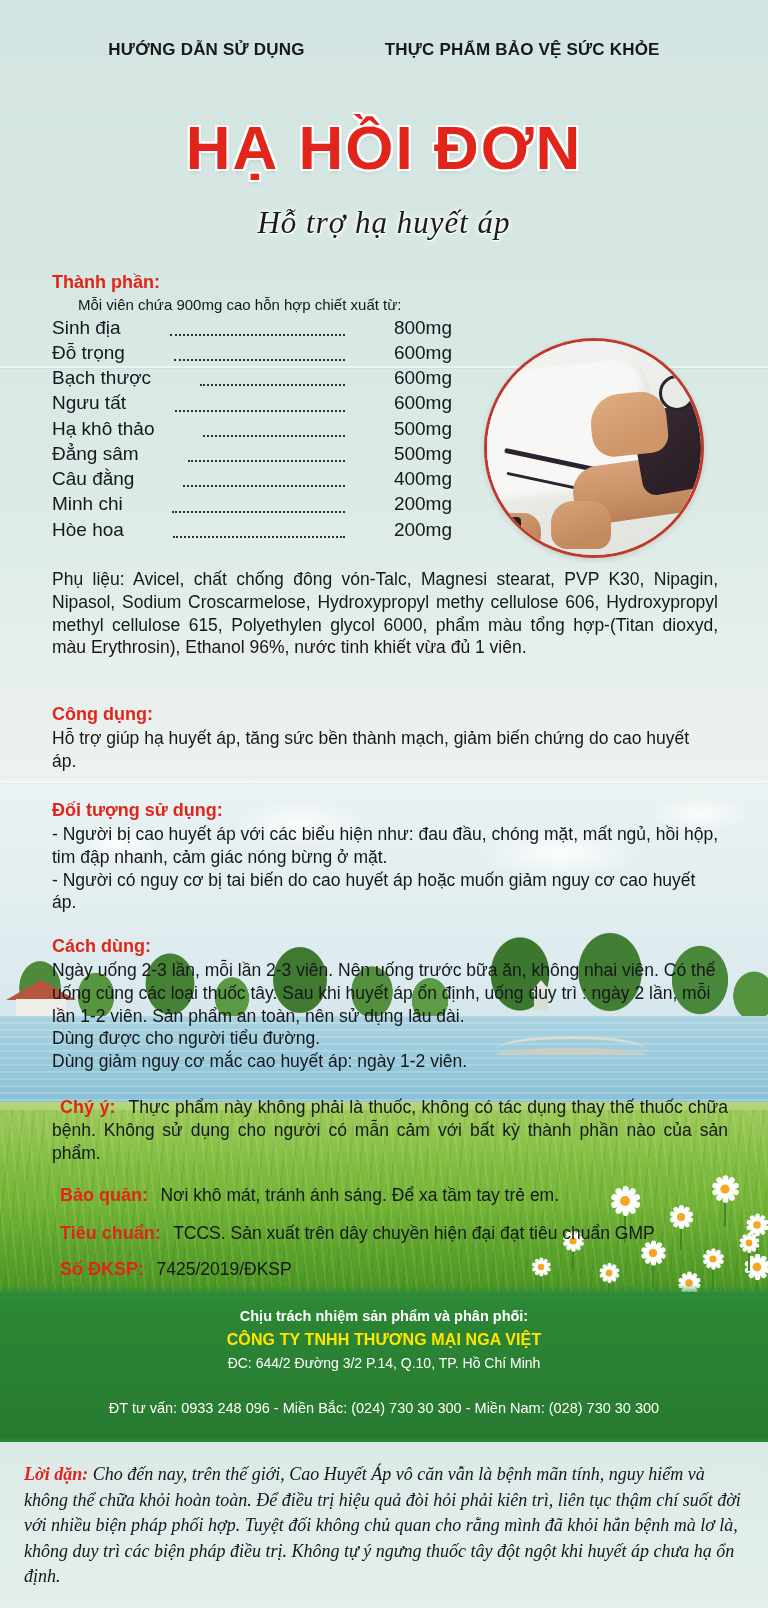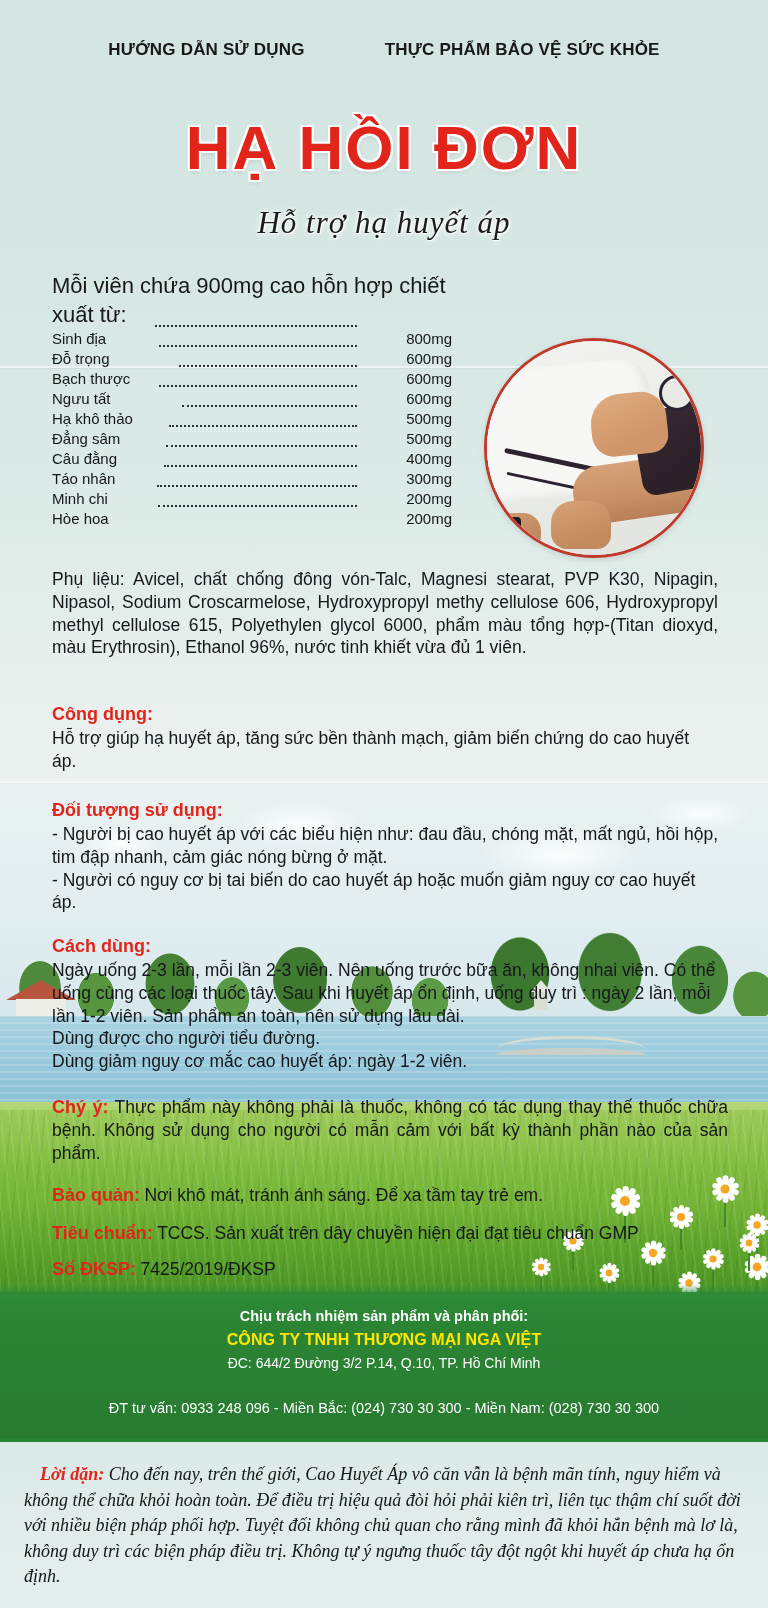--- a/index.html
+++ b/index.html
@@ -178,29 +178,29 @@
     font-family:"Liberation Serif", serif;
     font-style:italic; font-size:31px; color:#1b1b1b; letter-spacing:1px;
     text-shadow:0 0 4px #fff, 0 0 7px #fff, 1px 1px 0 #fff;
   }
 
   .sec{ position:absolute; color:#15171a; }
   .sec-h{
     color:#e1251b; font-weight:bold; font-size:18px;
     display:block; margin-bottom:2px;
   }
-  .sec-h.inline{ display:inline; margin:0; }
+  .sec-h.inline{ display:inline; margin:8px; }
   .body-t{
     font-size:17.5px; line-height:1.30; color:#15171a;
   }
 
   
-  .ing-intro{ font-size:22px; line-height:1.30; }
+  .ing-intro{ font-size:15px; line-height:1.30;margin-left:26px; }
   .ing{
-    display:flex; align-items:flex-start; font-size:15px; line-height:1.33;
+    display:flex; align-items:flex-end; font-size:19px; line-height:1.33;
     white-space:nowrap;
     gap:48px;
   }
   .ing .nm{ flex:0 0 auto; }
   .ing .dots{
     flex:1 1 auto; min-width:10px; margin:0 1px;
     border-bottom:2.5px dotted #2c2f33; position:relative; top:-4px;
   }
   .ing .amt{ flex:0 0 auto; }
 
@@ -277,21 +277,21 @@
   .f-phone{
     position:absolute; left:0; top:1400px; width:768px; text-align:center;
     color:#ffffff; font-size:14.5px;
   }
 
   .note{
     position:absolute; left:24px; top:1462px; width:722px;
     font-family:"Liberation Serif", serif;
     font-style:italic; font-size:18px; line-height:1.42; color:#14171a;
   }
-  .note .nh{ color:#e1251b; font-weight:bold; font-style:italic;margin-left:16px; }
+  .note .nh{ color:#e1251b; font-weight:bold; font-style:italic; }
 </style>
 </head>
 <body>
 
 <div class="leaflet">
 
   <div class="bg-top"></div>
 
   <div class="bg-scene">
     <div class="clouds"></div>
@@ -507,20 +507,21 @@
       <div class="arm"></div>
       <div class="cuff"></div>
       <div class="gauge"></div>
       <div class="hand"></div>
       <div class="fist"></div>
       <div class="fist2"></div>
       <div class="watch"></div>
     </div>
 
     <div class="sec" style="left:52px; top:272px; width:400px;">
+      <span class="sec-h">Thành phần:</span>
       <div class="ing-intro">Mỗi viên chứa 900mg cao hỗn hợp chiết xuất từ:</div>
       <div id="ing-host">
           <div class="ing">
             <span class="nm">Sinh địa</span>
             <span class="dots"></span>
             <span class="amt">800mg</span>
           </div>
           <div class="ing">
             <span class="nm">Đỗ trọng</span>
             <span class="dots"></span>
@@ -543,25 +544,20 @@
           </div>
           <div class="ing">
             <span class="nm">Đẳng sâm</span>
             <span class="dots"></span>
             <span class="amt">500mg</span>
           </div>
           <div class="ing">
             <span class="nm">Câu đằng</span>
             <span class="dots"></span>
             <span class="amt">400mg</span>
-          </div>
-          <div class="ing">
-            <span class="nm">Táo nhân</span>
-            <span class="dots"></span>
-            <span class="amt">300mg</span>
           </div>
           <div class="ing">
             <span class="nm">Minh chi</span>
             <span class="dots"></span>
             <span class="amt">200mg</span>
           </div>
           <div class="ing">
             <span class="nm">Hòe hoa</span>
             <span class="dots"></span>
             <span class="amt">200mg</span>

